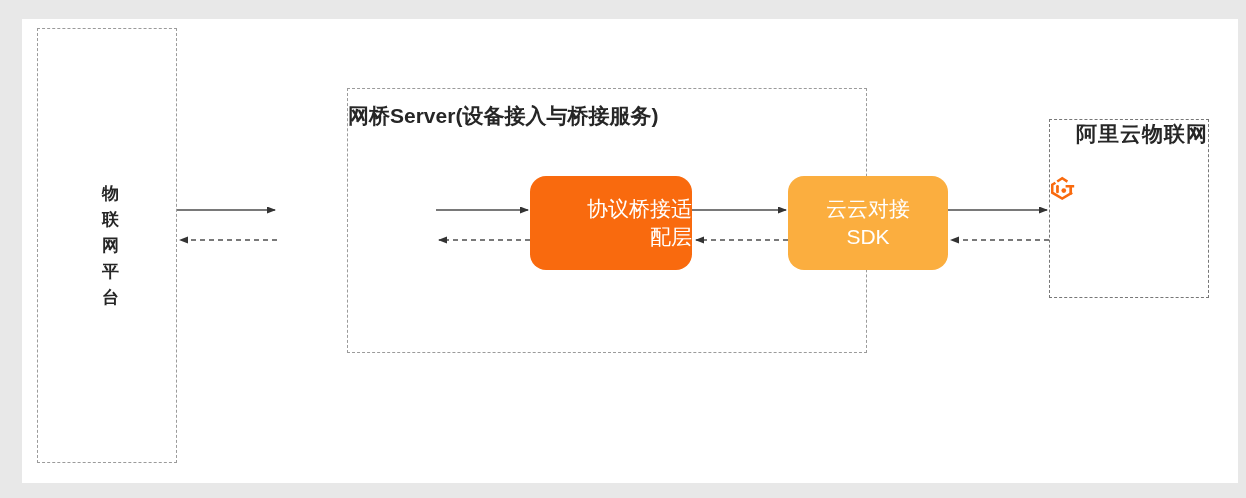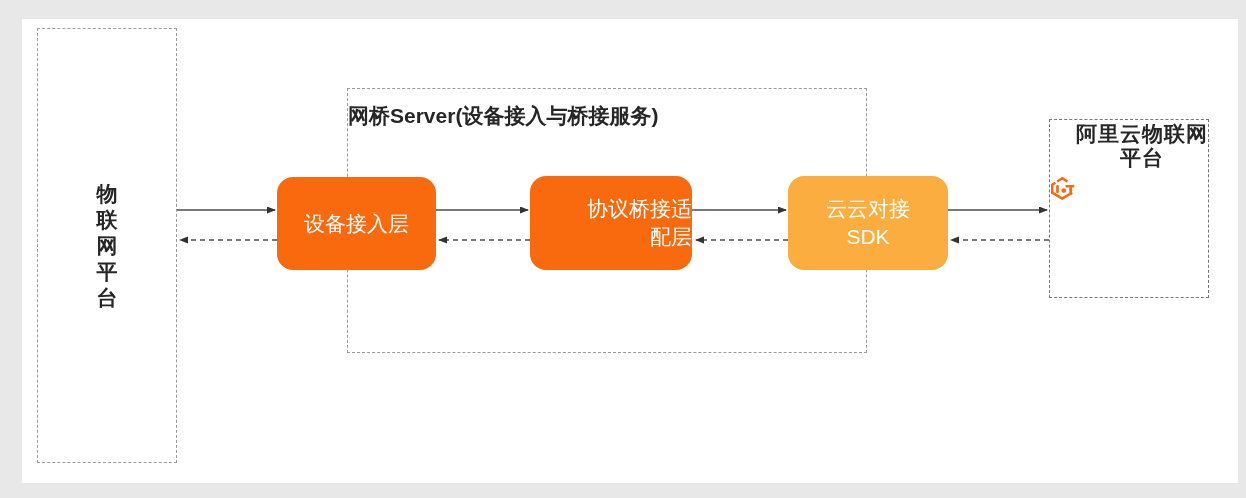--- a/index.html
+++ b/index.html
@@ -15,22 +15,22 @@
   }
   *{margin:0;padding:0;box-sizing:border-box;}
   html,body{width:1246px;height:498px;}
   body{font-family:"Liberation Sans",sans-serif;background:var(--page);}
   .stage{position:relative;width:1246px;height:498px;background:var(--page);overflow:hidden;}
   .card{position:absolute;left:22px;top:19px;width:1216px;height:464px;background:var(--card);}
 
   .dashed-box{position:absolute;border:1px dashed var(--border);background:transparent;z-index:1;}
 
   .left-box{left:37px;top:28px;width:140px;height:435px;display:flex;align-items:center;justify-content:center;}
-  .vertical-label{width:24px;font-size:21px;line-height:26px;font-weight:600;color:var(--text);
-    text-align:center;word-break:break-all;}
+  .vertical-label{width:24px;font-size:17px;line-height:26px;font-weight:600;color:var(--text);
+    text-align:right;word-break:break-all;}
 
   .bridge-box{left:347px;top:88px;width:520px;height:265px;}
   .bridge-title{position:absolute;left:0;top:13px;width:100%;text-align:left;
     font-size:21px;font-weight:600;color:var(--text);white-space:nowrap;}
 
   .node{position:absolute;z-index:3;border-radius:16px;display:flex;flex-direction:column;
     align-items:center;justify-content:center;color:#FFFFFF;font-size:21px;line-height:28px;
     text-align:center;font-weight:400;}
   .node-orange{background:var(--orange);}
   .node-amber{background:var(--amber);}
@@ -68,27 +68,23 @@
       <path d="M24,25 L10,34 L10,69 L54,95 L98,69" stroke="var(--orange)" stroke-width="11" fill="none" stroke-linecap="butt" stroke-linejoin="miter"></path>
 
       <path d="M69,40.5 L107,40.5 M91.5,40.5 L91.5,77" stroke="var(--orange)" stroke-width="12" fill="none" stroke-linecap="butt"></path>
 
       <path d="M33,41 L33,66" stroke="var(--orange)" stroke-width="12" stroke-linecap="round"></path>
 
       <circle cx="61" cy="59.5" r="10.5" fill="var(--orange)"></circle>
     </svg>
     <div class="right-label">
       <div>阿里云物联网</div>
-      <div>平台</div>
     </div>
   </div>
 
-  <div class="node node-orange node1">
-    <div>设备接入层</div>
-  </div>
   <div class="node node-orange node2">
     <div>协议桥接适</div>
     <div>配层</div>
   </div>
   <div class="node node-amber node3">
     <div>云云对接</div>
     <div>SDK</div>
   </div>
 
   <svg class="arrows" viewBox="0 0 1246 498" aria-hidden="true">

